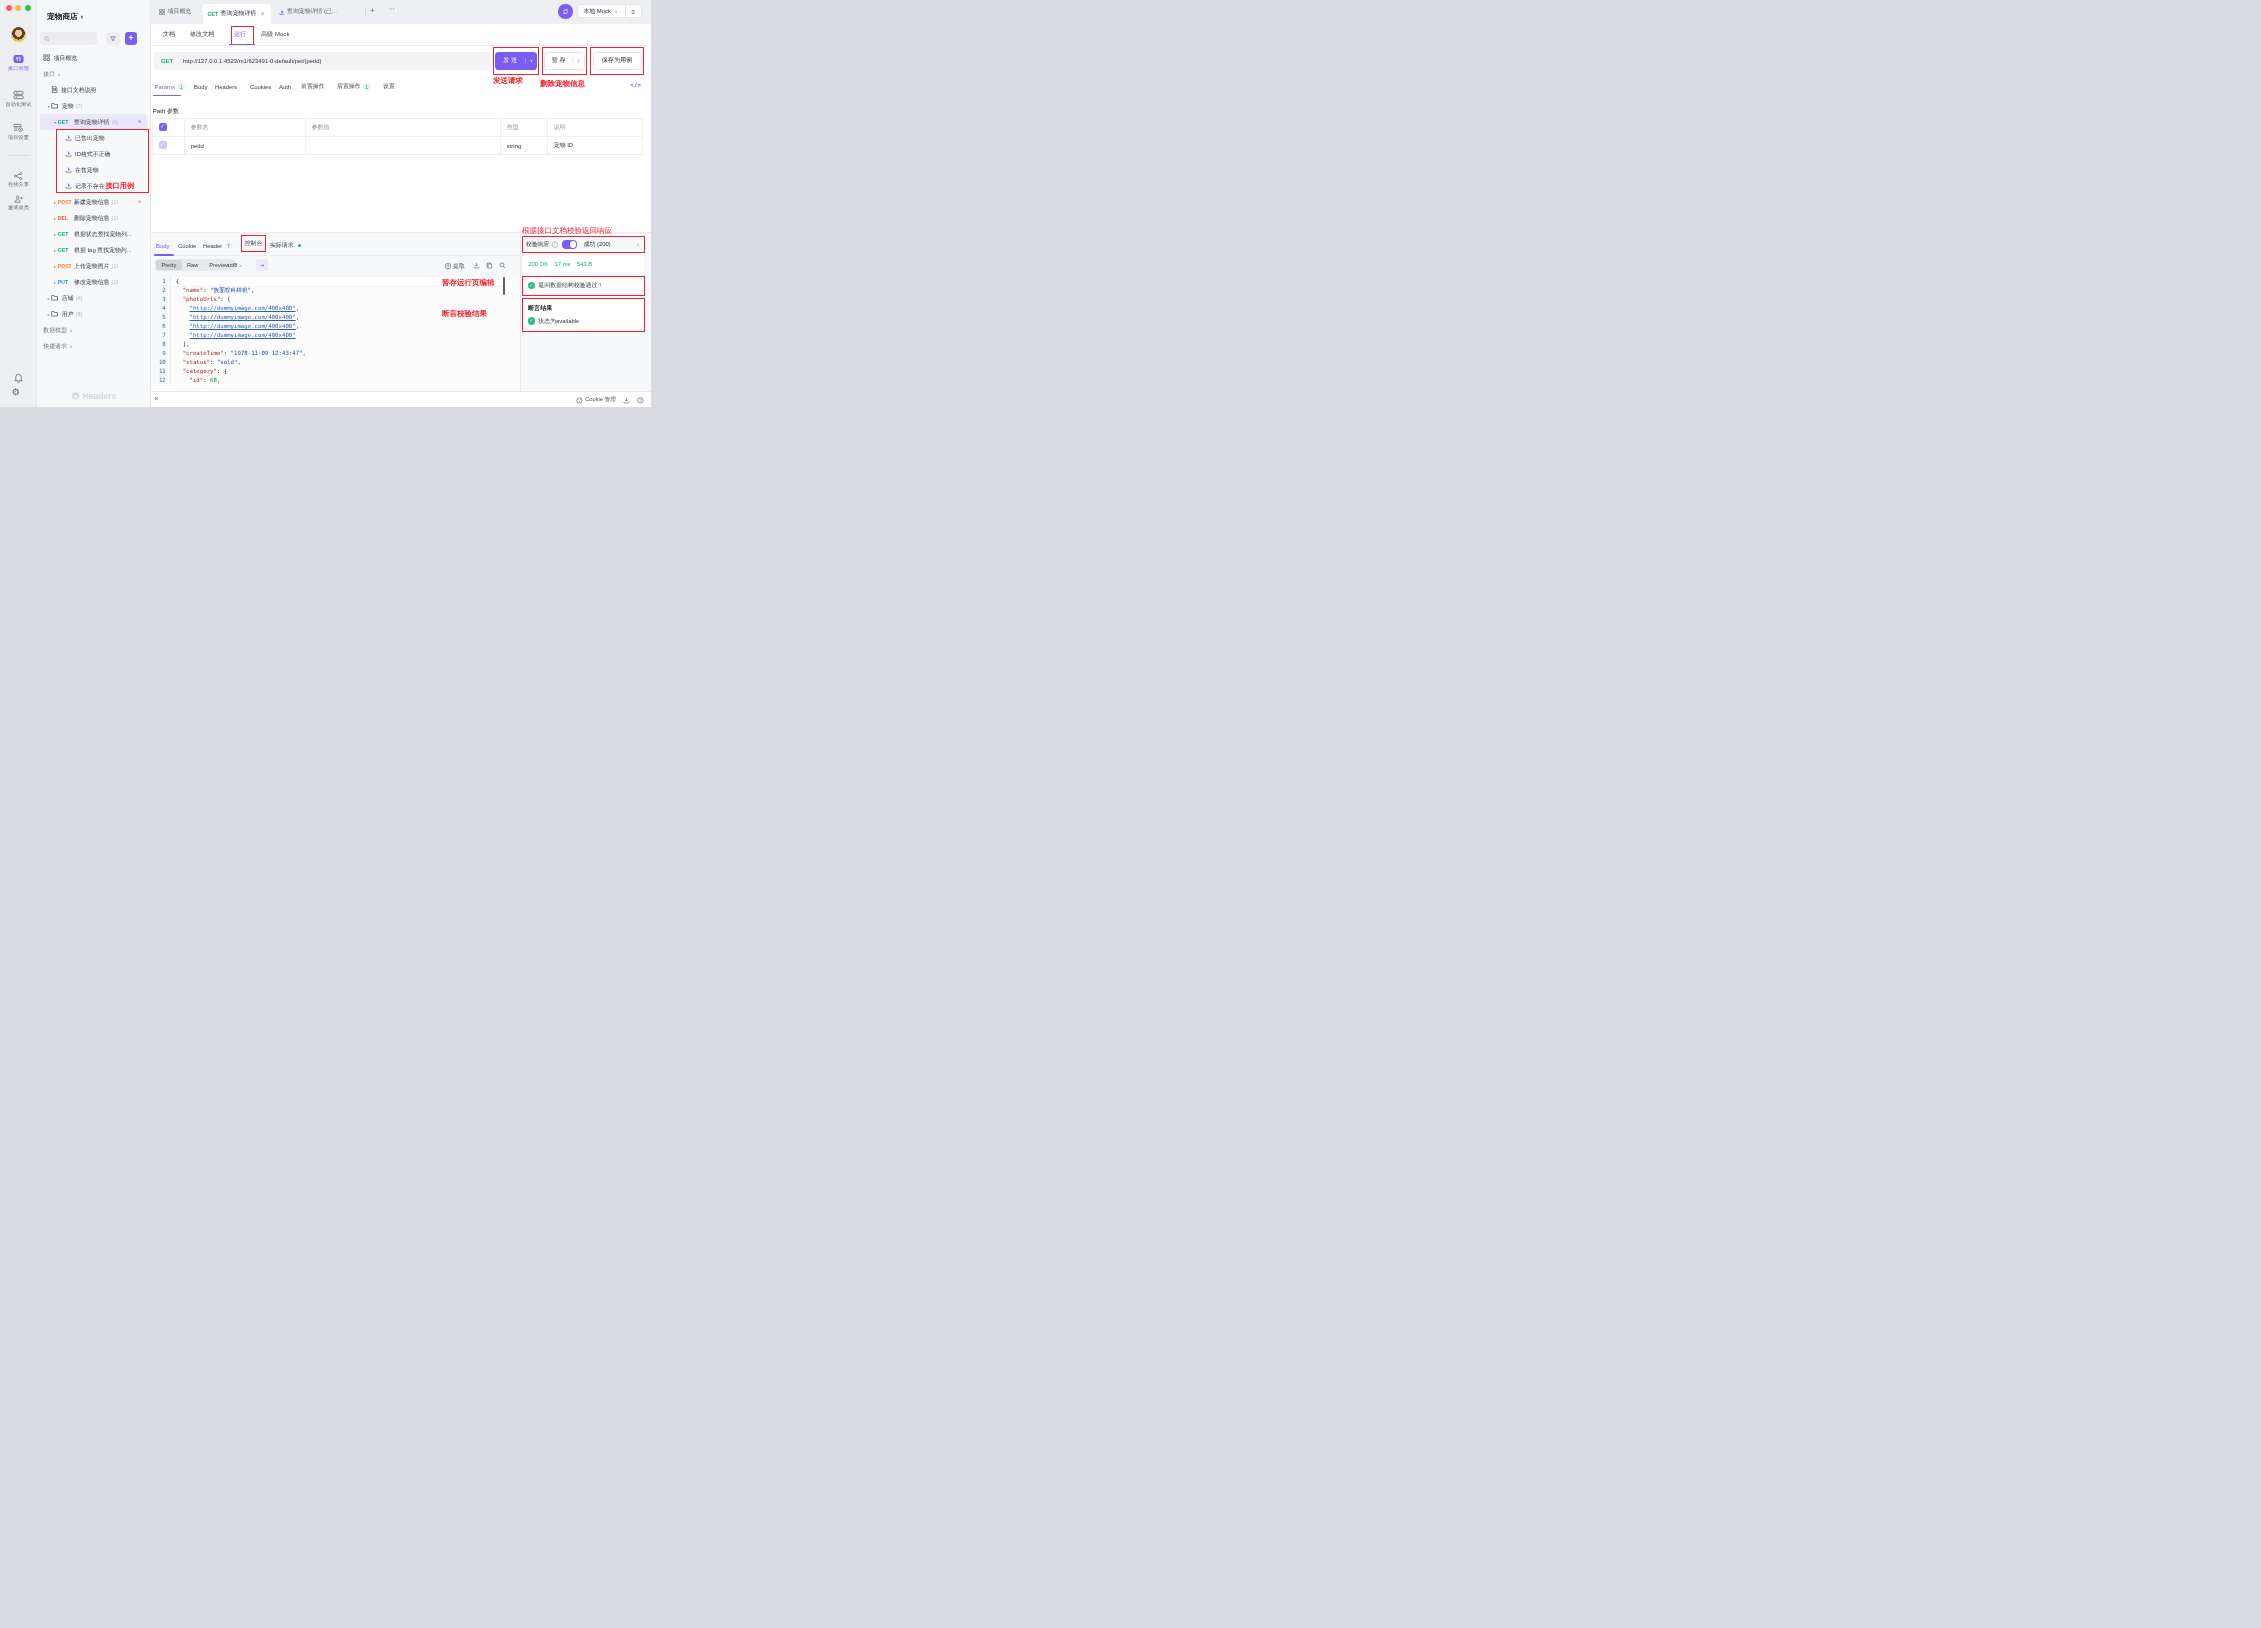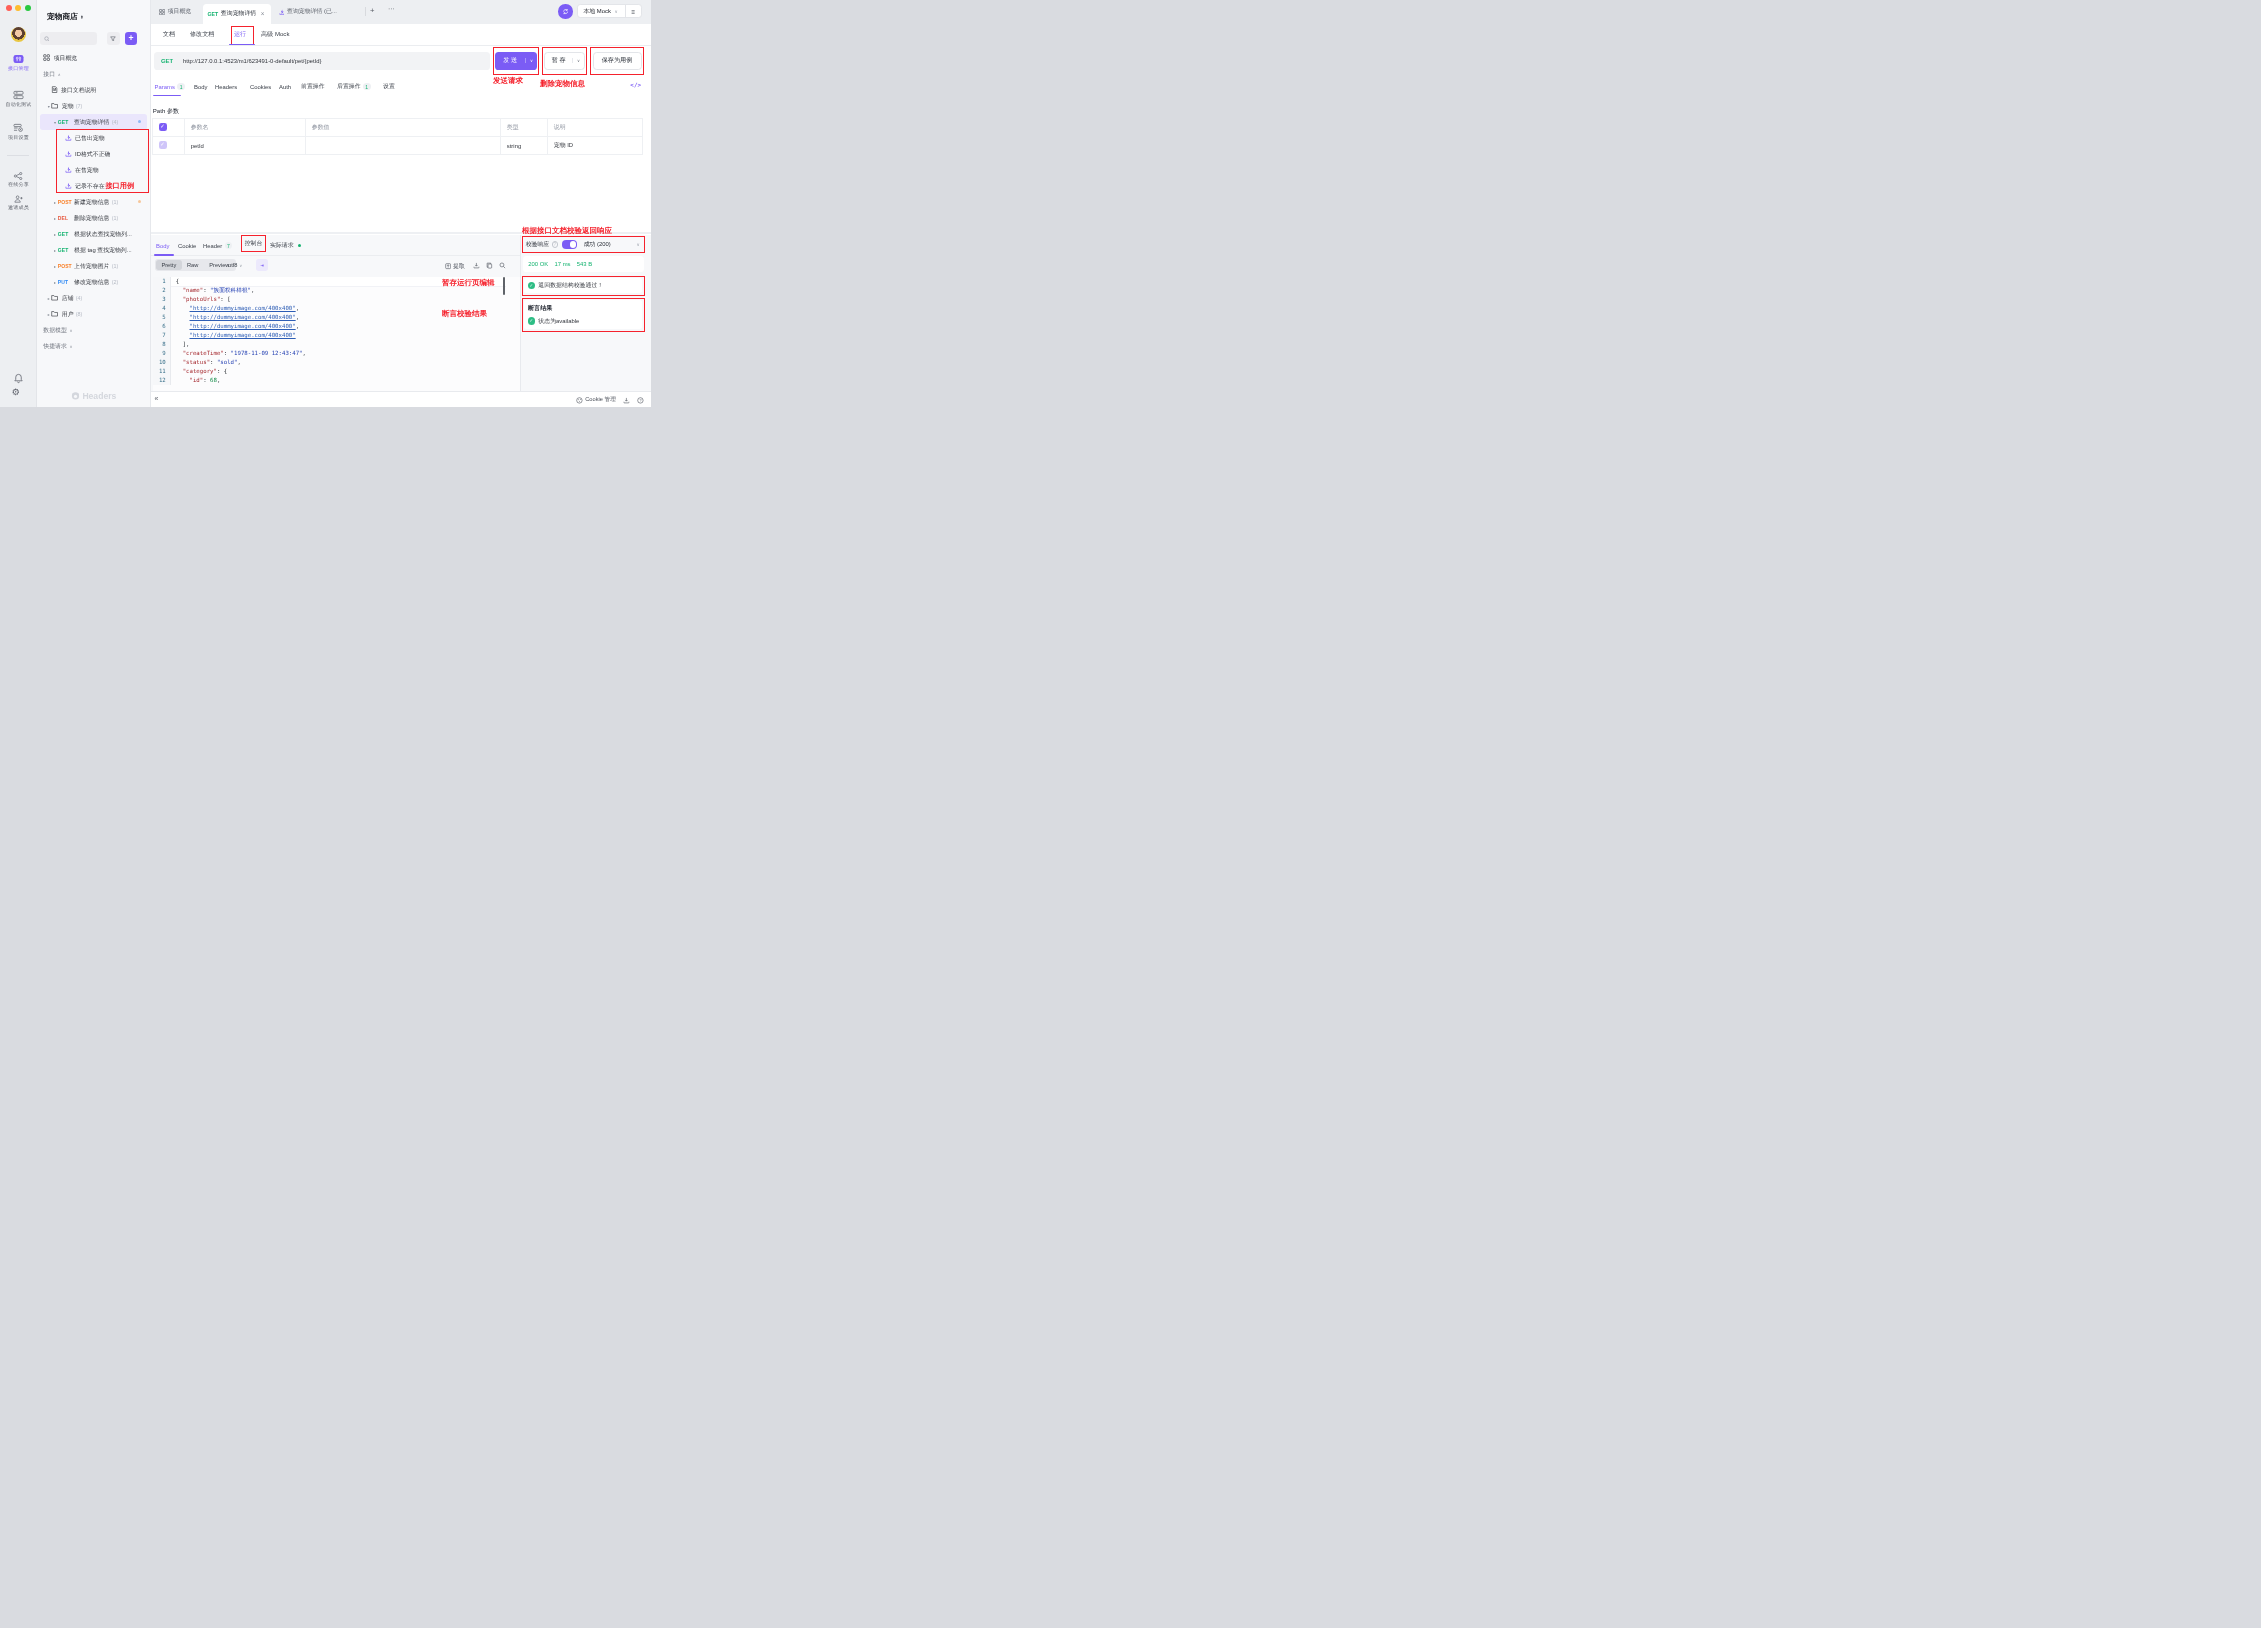--- a/index.html
+++ b/index.html
@@ -131,21 +131,21 @@
   .cl .ln{flex:0 0 18px;background:#f6f7f9;color:#39708a;text-align:right;padding-right:4.5px;border-right:0.5px solid #e8eaee;}
   .cl .lc{padding-left:4.5px;white-space:pre;color:#24292f;}
   .cl.cur .lc{background:#fff;box-shadow:0 0.5px 0 #e6e8ef,0 -0.5px 0 #e6e8ef;min-width:335px;}
   .tk-k{color:#a4262c}.tk-s{color:#2440b3}.tk-n{color:#0f8a45}
   .tk-u{color:#2d5db5;text-decoration:underline}
   .code-scroll{position:absolute;left:352px;top:42px;width:2.3px;height:18px;background:#5f6369;border-radius:1.4px;}
   .ann-struct{left:291px;top:43px;}
   .ann-assert{left:291px;top:74px;}
 
   .panel{position:absolute;left:369px;top:0;width:132px;height:156px;border-left:0.5px solid #e8eaee;background:#f7f8fa;}
-  .ann-doc{position:absolute;left:371px;top:-8.6px;color:#f5222d;font-weight:bold;font-size:7.5px;white-space:nowrap;}
+  .ann-doc{position:absolute;left:371px;top:-8.6px;color:#f5222d;font-weight:normal;font-size:7.5px;white-space:nowrap;}
   .pn-validate{position:absolute;left:0.5px;top:1.4px;width:123px;height:16.3px;border:1.4px solid #f5222d;display:flex;align-items:center;background:#f7f8fa;}
   .pv-label{font-size:5.9px;color:#2a2f38;margin-left:3.2px;}
   .pv-q{width:6.3px;height:6.3px;border-radius:50%;border:0.5px solid #c2c6cd;color:#c2c6cd;font-size:4.5px;display:inline-flex;align-items:center;justify-content:center;margin-left:2.3px;}
   .toggle{width:15px;height:8.1px;border-radius:4.1px;background:#7b5cf5;position:relative;margin-left:4.5px;}
   .toggle::after{content:"";position:absolute;right:0.9px;top:0.9px;width:6.3px;height:6.3px;border-radius:50%;background:#fff;}
   .pv-status{margin-left:6.3px;font-size:5.9px;color:#2a2f38;}
   .pv-chev{margin-left:auto;margin-right:3.6px;color:#9aa0aa;font-size:4.5px;}
   .pn-card{position:absolute;left:1.8px;width:121px;background:#fff;border-radius:3.6px;}
   .pn-metrics{top:21px;height:16.3px;display:flex;align-items:center;gap:6.3px;padding:0 5.4px;color:#14b370;font-size:5.9px;}
   .pn-structbox{position:absolute;left:0.5px;top:41px;width:123px;height:20px;border:1.4px solid #f5222d;}

